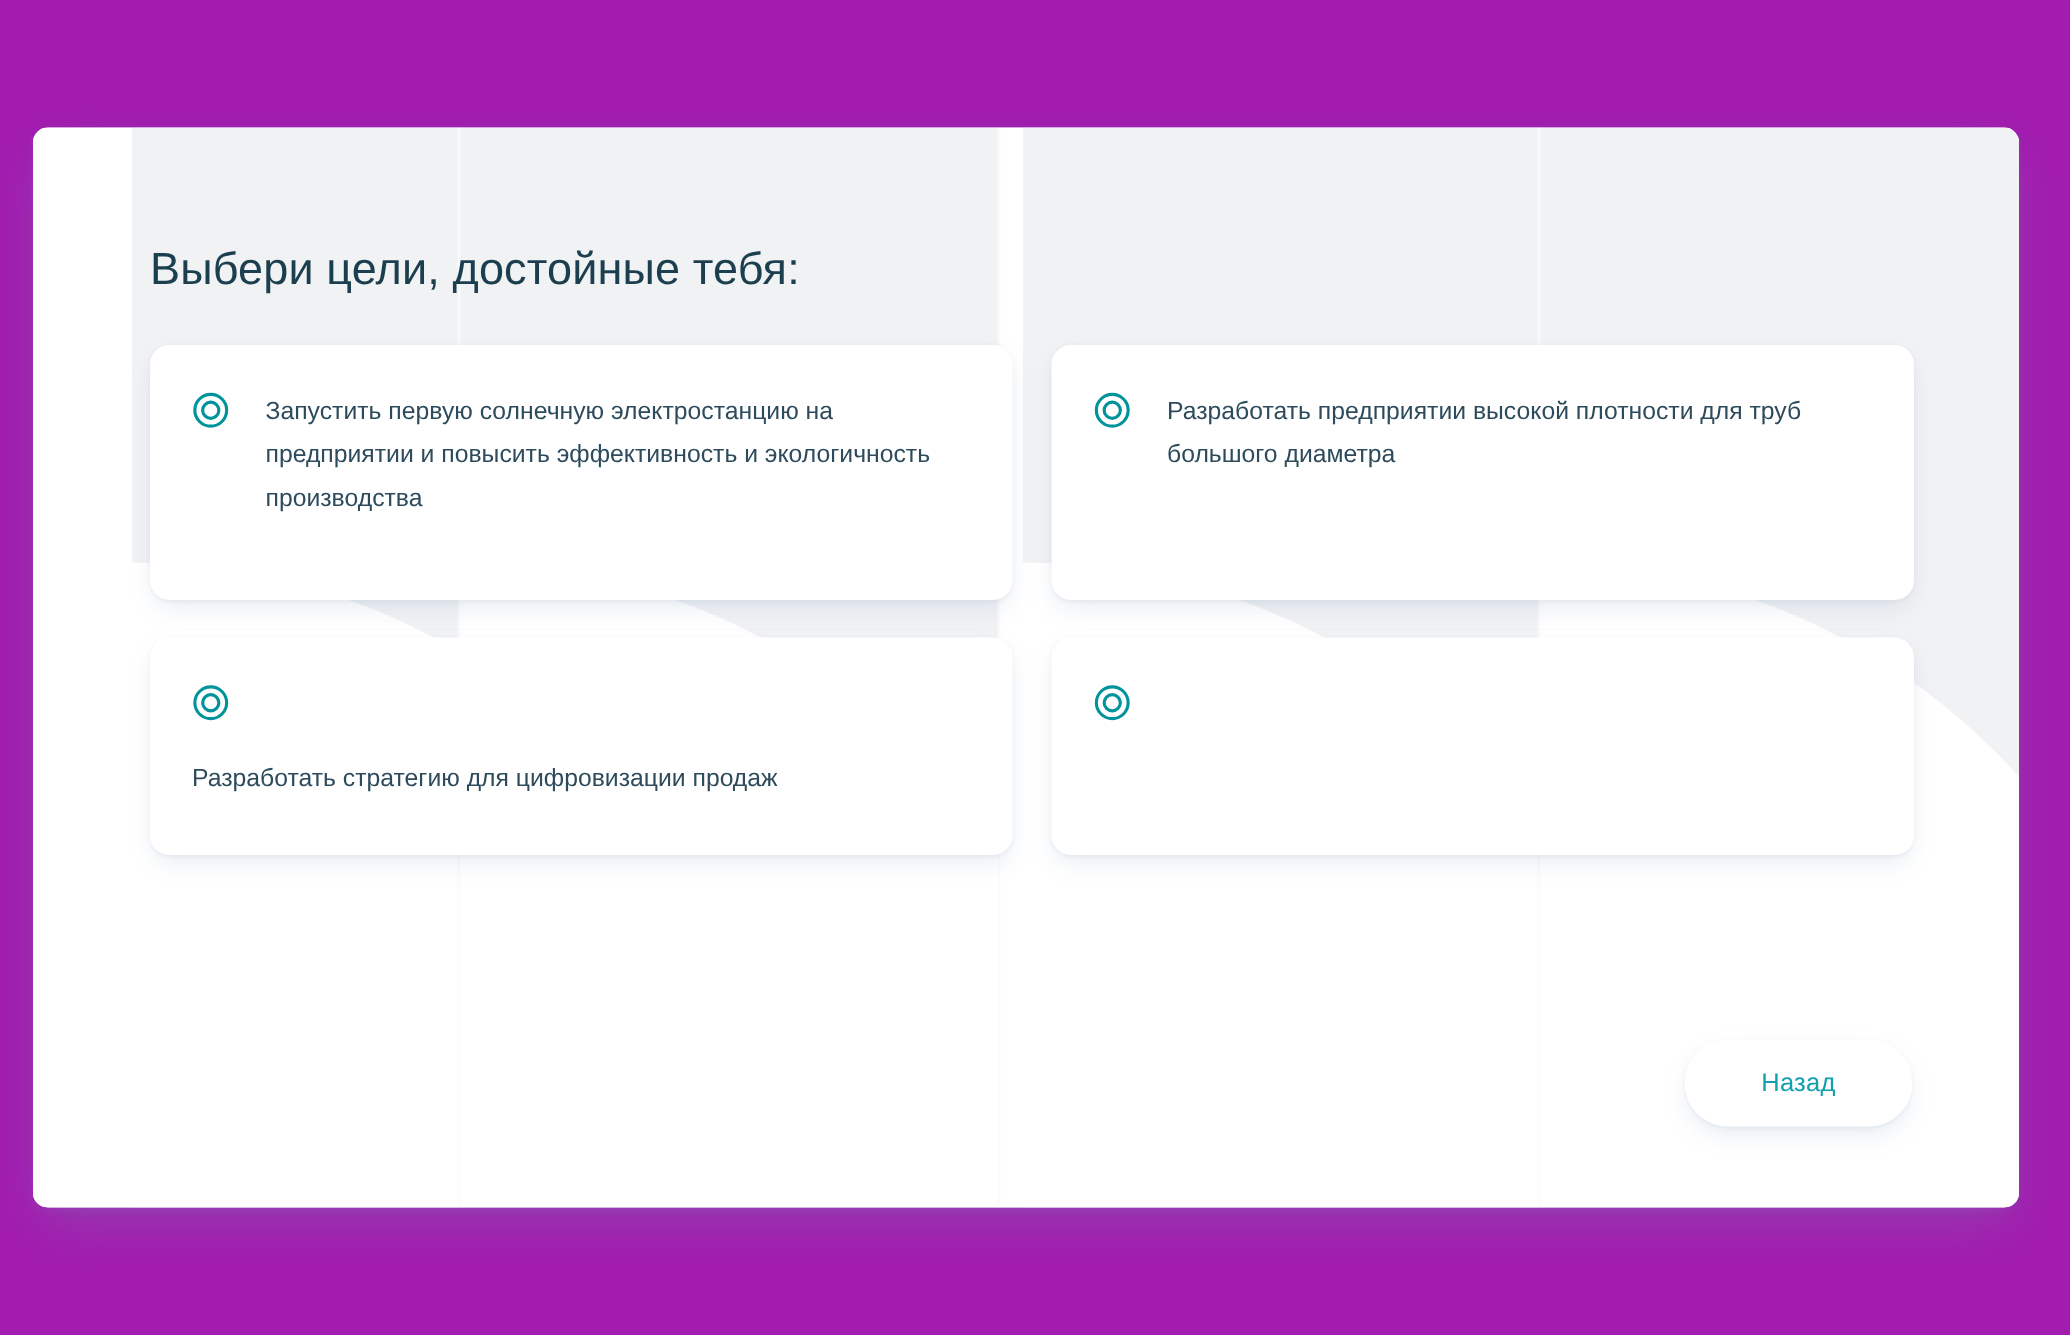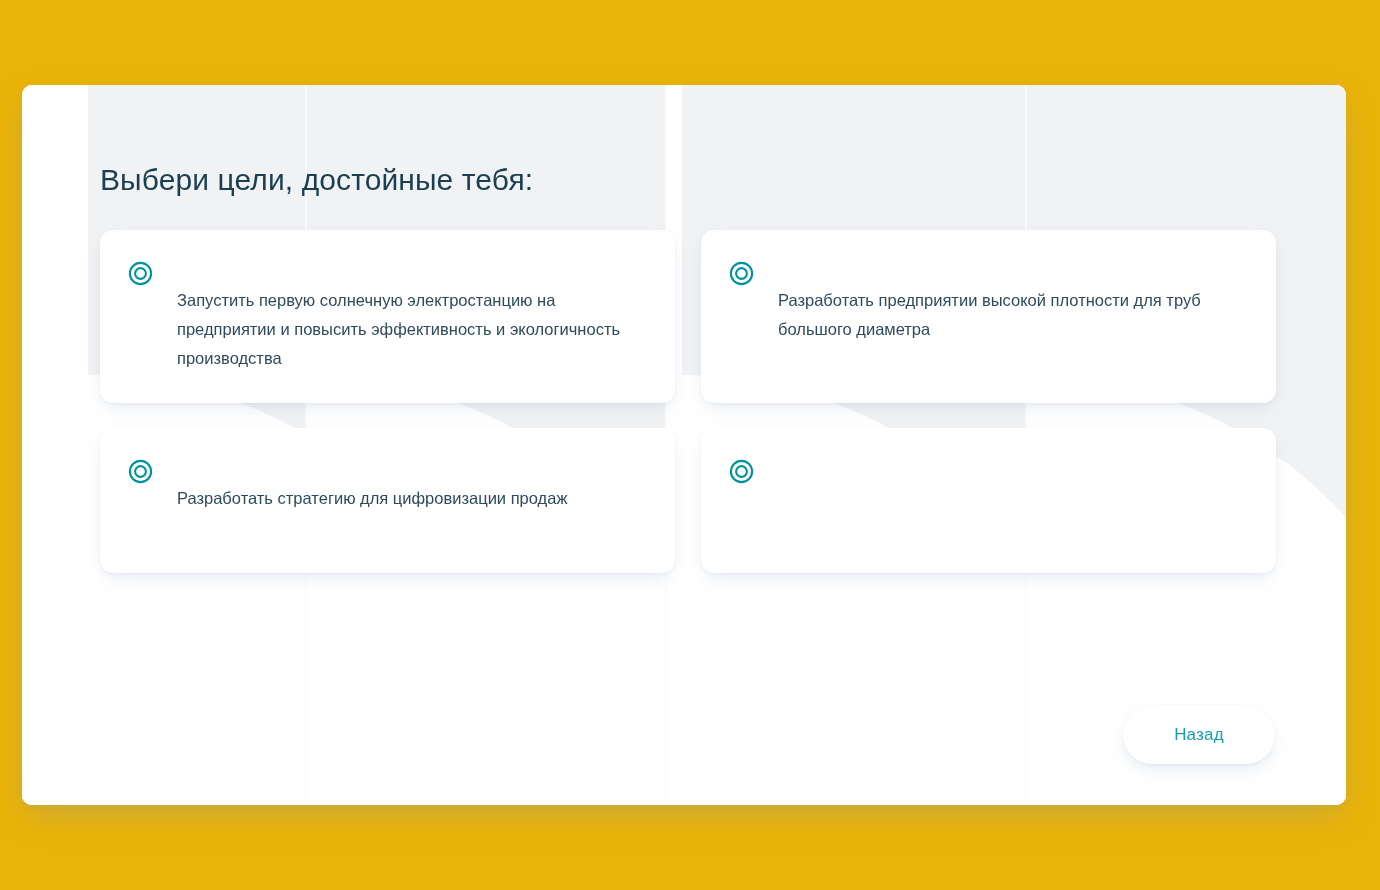--- a/index.html
+++ b/index.html
@@ -15,21 +15,21 @@
     background: #ffffff;
     font-family: "Liberation Sans", sans-serif;
     -webkit-font-smoothing: antialiased;
   }
 
   
   .stage {
     position: relative;
     width: 1380px;
     height: 890px;
-    background: #eab308;
+    background: #a21caf;
   }
 
   
   .panel {
     position: absolute;
     left: 22px;
     top: 85px;
     width: 1324px;
     height: 720px;
     background: #ffffff;
@@ -84,48 +84,47 @@
     border-radius: 13px;
     box-shadow: 0 7px 18px -4px rgba(120, 145, 180, 0.20),
                 0 1px 3px rgba(130, 155, 190, 0.10);
     padding: 30px 26px 30px 28px;
     display: flex;
     align-items: flex-start;
     gap: 24px;
     cursor: pointer;
   }
   .goal-card.h-tall  { min-height: 170px; }
-  .goal-card.h-short { min-height: 145px; }
+  .goal-card.h-short { min-height: 145px; flex-direction: column; }
 
   .goal-icon {
     flex: 0 0 auto;
     width: 25px;
     height: 25px;
     margin-top: 1px;
   }
   .goal-icon svg { display: block; }
 
   .goal-text {
     font-size: 16.5px;
     line-height: 29px;
     color: #2d4b5c;
     max-width: 470px;
-    margin-top: 26px;
   }
   .goal-text sup {
     font-size: 10px;
     line-height: 0;
     vertical-align: super;
   }
 
   
   .back-button {
     position: absolute;
     right: 71px;
-    bottom: 41px;
+    bottom: 54px;
     width: 152px;
     height: 58px;
     border: none;
     border-radius: 29px;
     background: #ffffff;
     color: #13a0ad;
     font-family: "Liberation Sans", sans-serif;
     font-size: 17px;
     letter-spacing: 0.2px;
     cursor: pointer;

